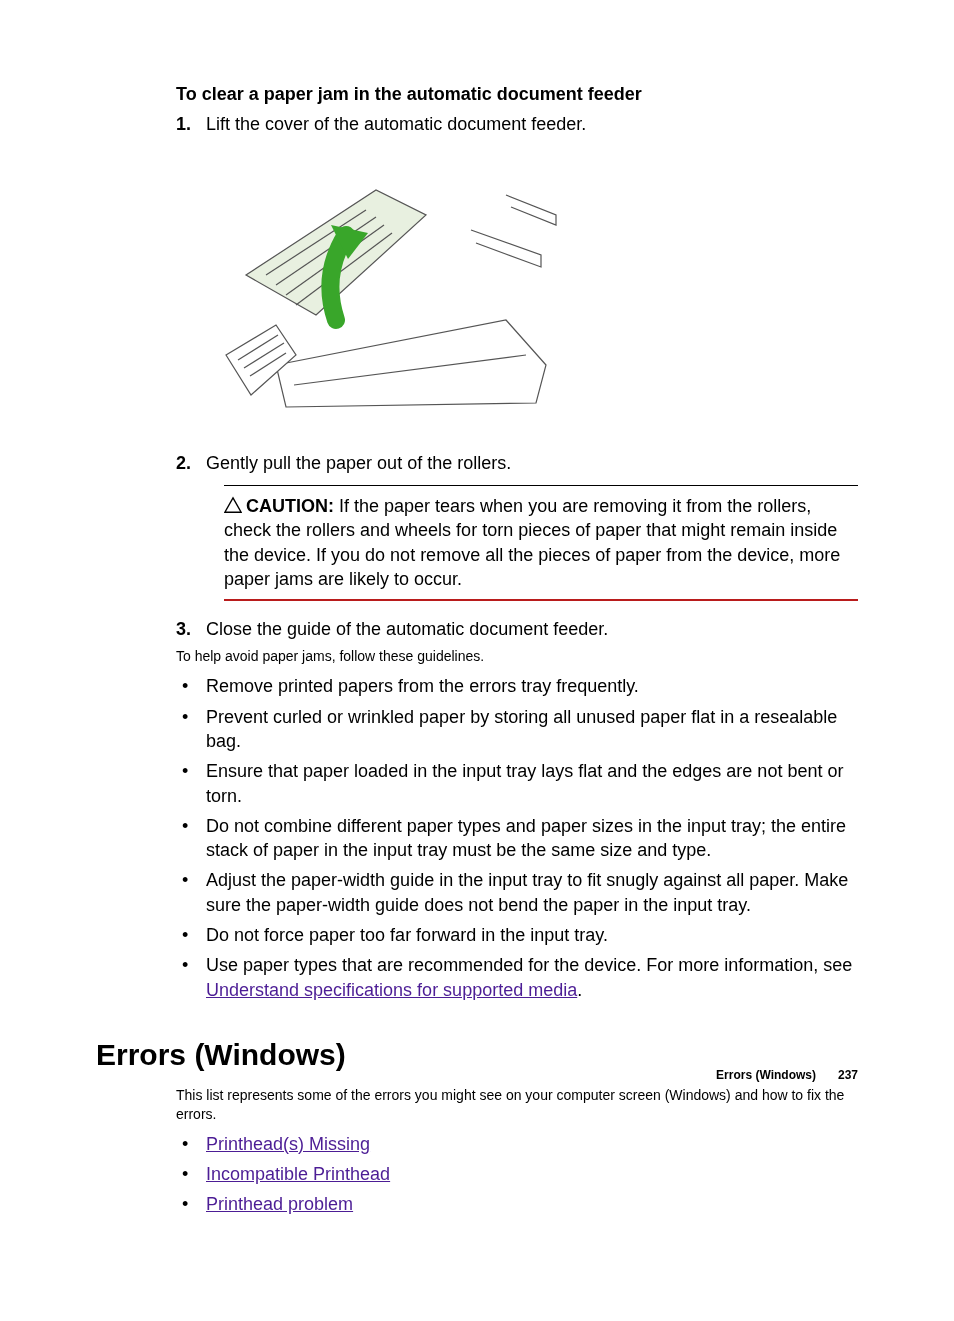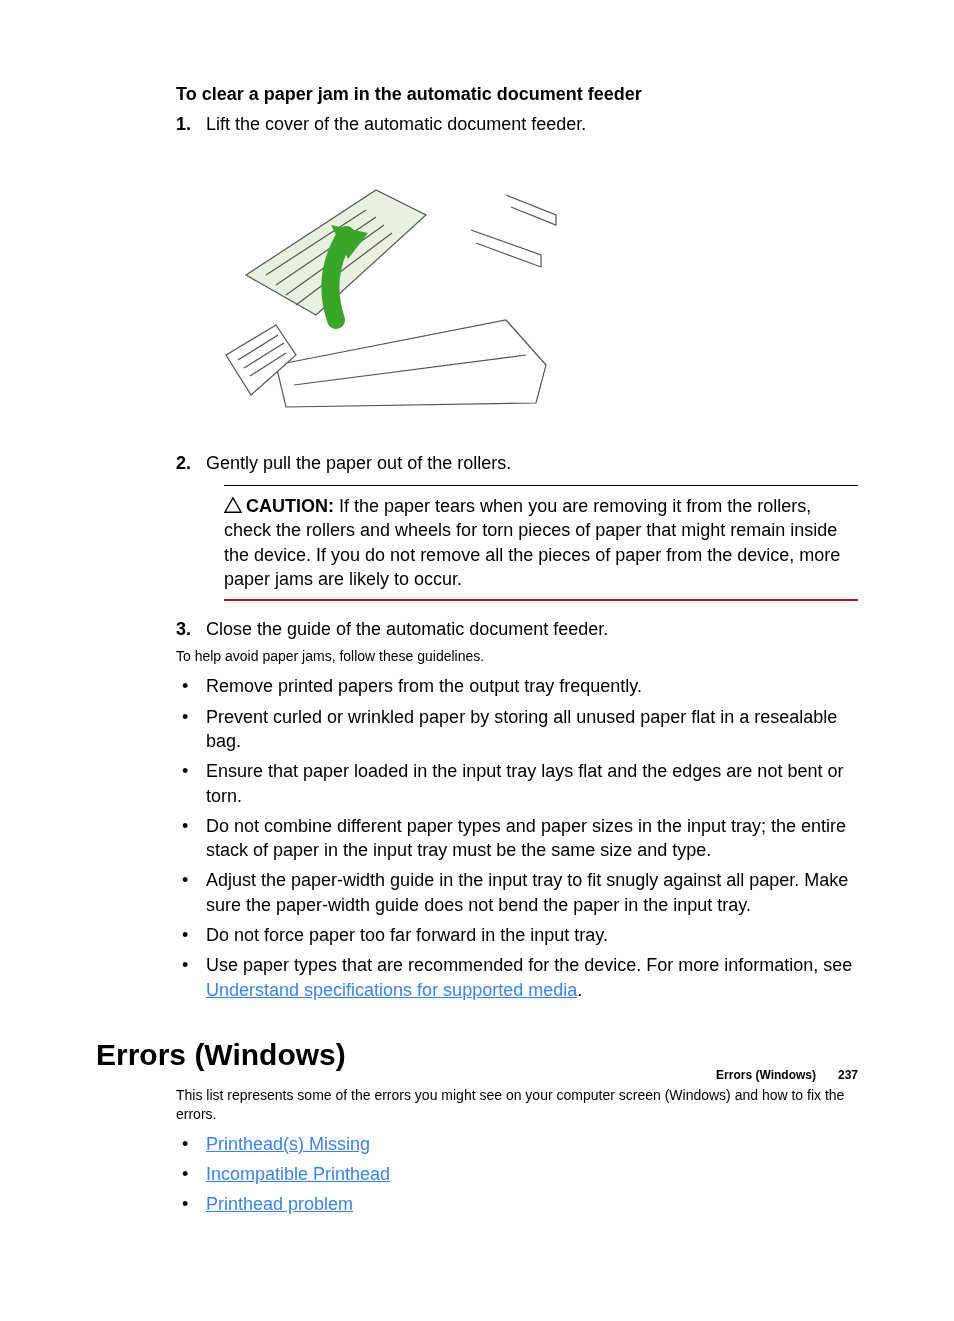--- a/index.html
+++ b/index.html
@@ -14,21 +14,21 @@
   .figure { margin: 18px 0 30px 0; width: 360px; height: 260px; display: flex; align-items: center; justify-content: center; }
   .caution-box { border-top: 1px solid #000; border-bottom: 2px solid #b91c1c; padding: 8px 0; margin: 10px 0 10px 18px; }
   .caution-icon { display: inline-block; width: 18px; height: 18px; vertical-align: -2px; margin-right: 4px; }
   .caution-label { font-weight: bold; }
   .section-h { font-weight: bold; font-size: 19px; margin-top: 28px; margin-bottom: 10px; }
   .para { font-size: 14px; line-height: 1.35; margin-bottom: 8px; }
   .ul { list-style: none; margin-top: 6px; }
   .ul-item { display: flex; font-size: 18px; line-height: 1.35; margin-bottom: 6px; }
   .ul-bullet { width: 30px; flex-shrink: 0; text-align: left; padding-left: 6px; }
   .ul-body { flex: 1; }
-  .link { color: #3b82f6; text-decoration: underline; text-align: right; }
+  .link { color: #4c1d95; text-decoration: underline; text-align: right; }
   .h1 { font-weight: bold; font-size: 30px; margin-top: 36px; margin-bottom: 14px; }
   .footer { position: absolute; bottom: 64px; right: 96px; font-size: 12px; font-weight: bold; }
   .footer-gap { display: inline-block; width: 22px; }
 </style>
 </head>
 <body>
 
 <div class="page">
 
   <div class="content">
@@ -92,21 +92,21 @@
         </div>
       </li>
     </ol>
   </div>
 
   <div class="content">
     <div class="para">To help avoid paper jams, follow these guidelines.</div>
     <ul class="ul">
       <li class="ul-item">
           <span class="ul-bullet">•</span>
-          <span class="ul-body">Remove printed papers from the output tray frequently.</span>
+          <span class="ul-body">Remove printed papers from the errors tray frequently.</span>
         </li>
       <li class="ul-item">
           <span class="ul-bullet">•</span>
           <span class="ul-body">Prevent curled or wrinkled paper by storing all unused paper flat in a resealable bag.</span>
         </li>
       <li class="ul-item">
           <span class="ul-bullet">•</span>
           <span class="ul-body">Ensure that paper loaded in the input tray lays flat and the edges are not bent or torn.</span>
         </li>
       <li class="ul-item">

